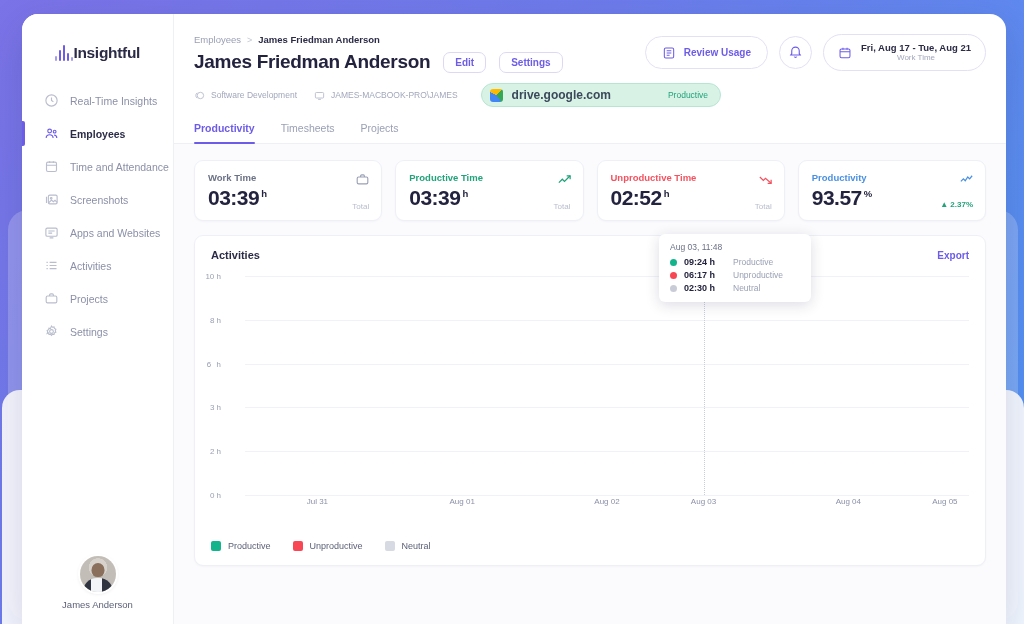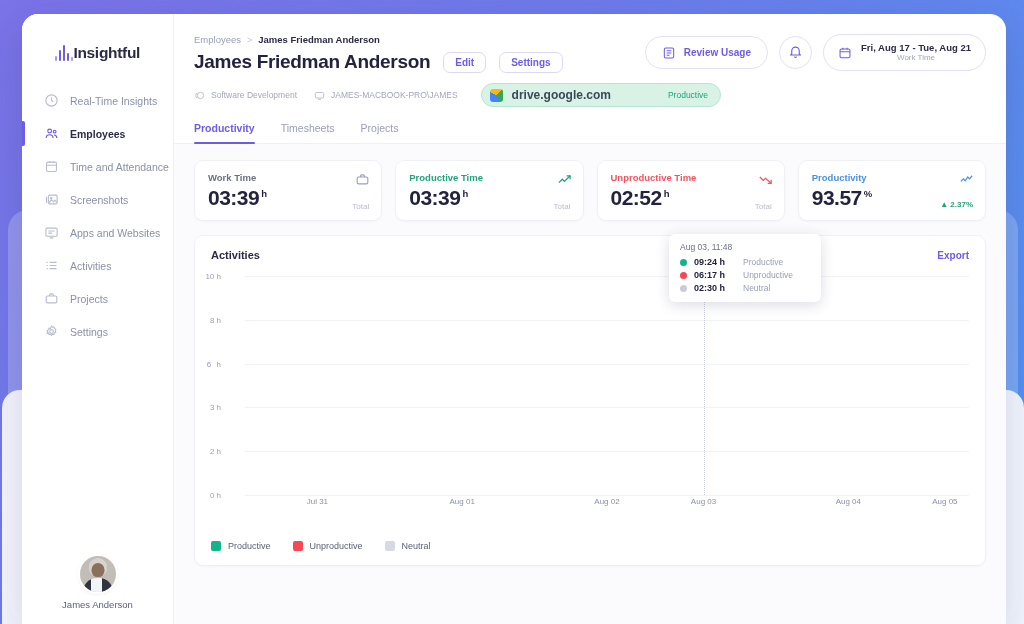--- a/index.html
+++ b/index.html
@@ -668,21 +668,21 @@
               <div class="x-slot">Aug 03</div>
               <div class="x-slot"></div>
               <div class="x-slot"></div>
               <div class="x-slot">Aug 04</div>
               <div class="x-slot"></div>
               <div class="x-slot">Aug 05</div>
             </div>
           <div class="hover-line" id="hover-line" style="left: calc(63.3333% + 12.4667px);"></div>
         </div>
 
-        <div class="tooltip" id="tooltip" style="left:474px; top:-2px;">
+        <div class="tooltip" id="tooltip" style="left:464px; top:-2px;">
           <div class="tt-title">Aug 03, 11:48</div>
           <div class="tt-row">
             <span class="tt-dot" style="background:#13b48c"></span>
             <span class="tt-val">09:24 h</span>
             <span class="tt-name">Productive</span>
           </div>
           <div class="tt-row">
             <span class="tt-dot" style="background:#f94655"></span>
             <span class="tt-val">06:17 h</span>
             <span class="tt-name">Unproductive</span>

